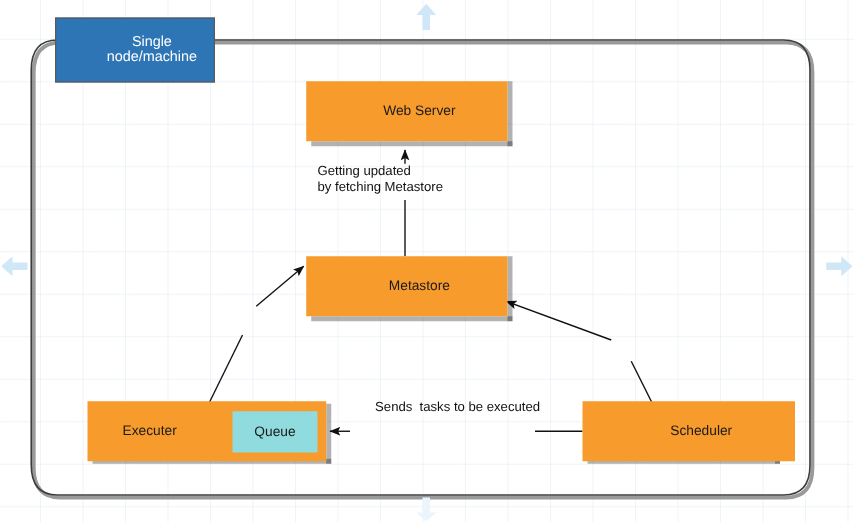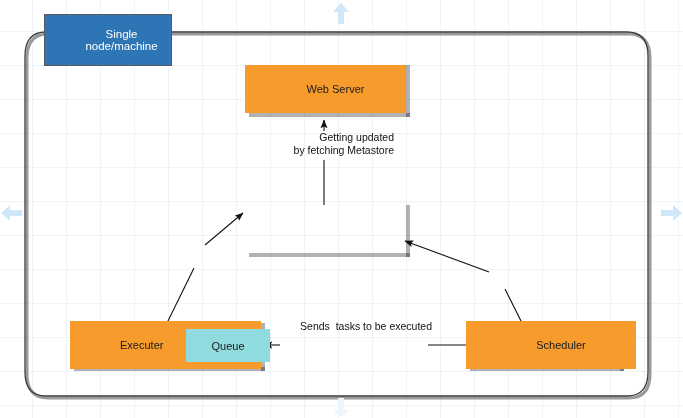--- a/index.html
+++ b/index.html
@@ -51,21 +51,21 @@
   }
   .node-cyan {
     background: #8FDBDE;
     color: #1a1a1a;
     font-size: 11px;
   }
   .edge-label {
     position: absolute;
     font-size: 10.5px;
     color: #111111;
-    text-align: right;
+    text-align: left;
     line-height: 13px;
     white-space: pre;
   }
   .shadow-strip {
     position: absolute;
     background: rgba(0,0,0,0.30);
   }
 </style>
 </head>
 <body>
@@ -123,27 +123,30 @@
   </div>
 
   <div class="shadow-strip" style="left:249px; top:113px; width:161px; height:4px;"></div>
   <div class="shadow-strip" style="left:406px; top:65px; width:4px; height:52px;"></div>
   <div class="node node-orange" style="left:245px; top:65px; width:161px; height:48px;">
     <span>Web Server</span>
   </div>
 
   <div class="shadow-strip" style="left:249px; top:253px; width:161px; height:4px;"></div>
   <div class="shadow-strip" style="left:406px; top:205px; width:4px; height:52px;"></div>
+  <div class="node node-orange" style="left:245px; top:205px; width:161px; height:48px;">
+    <span>Metastore</span>
+  </div>
 
   <div class="shadow-strip" style="left:74px; top:367px; width:191px; height:4px;"></div>
   <div class="shadow-strip" style="left:261px; top:323px; width:4px; height:48px;"></div>
-  <div class="node node-orange" style="left:70px; top:321px; width:191px; height:48px; justify-content:flex-start; padding-left:50px;">
+  <div class="node node-orange" style="left:70px; top:321px; width:191px; height:48px; justify-content:flex-start; padding-left:28px;">
     <span>Executer</span>
   </div>
-  <div class="node node-cyan" style="left:186px; top:329px; width:84px; height:33px;">
+  <div class="node node-cyan" style="left:186px; top:329px; width:68px; height:33px;">
     <span>Queue</span>
   </div>
 
   <div class="shadow-strip" style="left:470px; top:367px; width:154px; height:4px;"></div>
   <div class="shadow-strip" style="left:620px; top:323px; width:4px; height:48px;"></div>
   <div class="node node-orange" style="left:466px; top:321px; width:170px; height:48px;">
     <span>Scheduler</span>
   </div>
 
   <div class="edge-label" style="left:254px; top:131px; width:140px;">Getting updated

